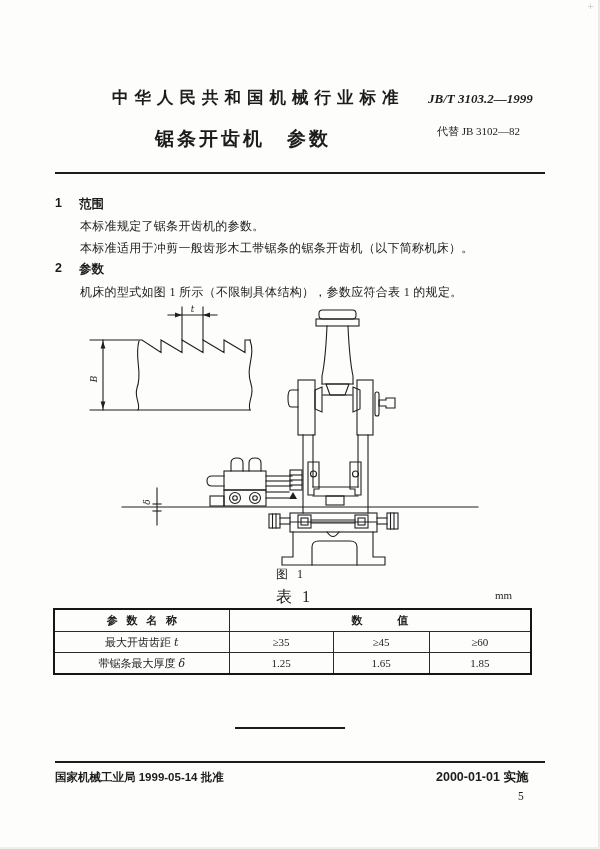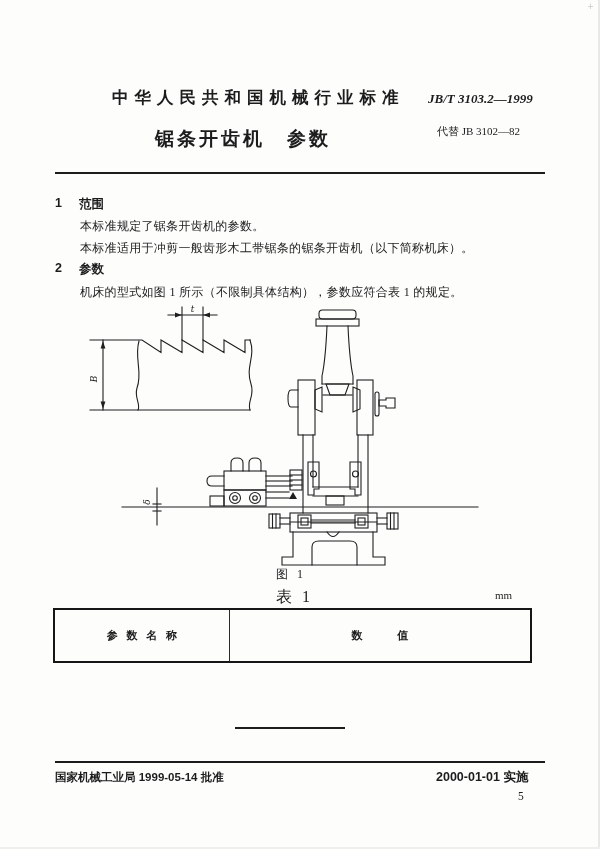--- a/index.html
+++ b/index.html
@@ -39,21 +39,21 @@
 
   
   .figure-box{left:60px;top:300px;width:480px;height:270px;}
   .fig-caption{left:276px;top:566px;font-size:12px;letter-spacing:3px;white-space:nowrap;}
   .tbl-caption{left:276px;top:587px;font-size:16px;letter-spacing:3px;white-space:nowrap;}
   .unit-label{left:495px;top:589px;font-size:11px;}
 
   
   .param-table{left:53px;top:608px;position:absolute;border-collapse:collapse;
     table-layout:fixed;width:477px;font-size:11px;}
-  .param-table td{border:1px solid #2a2a2a;text-align:center;padding:15px;height:20px;
+  .param-table td{border:1px solid #2a2a2a;text-align:center;padding:0;height:20px;
     overflow:hidden;white-space:nowrap;}
   .param-table{border:2px solid #161616;}
   .param-table .hdr{font-weight:600;height:21px;}
   .spread-narrow{letter-spacing:3px;margin-right:-3px;}
   .spread-wide{letter-spacing:16px;margin-right:-16px;}
   .sym{font-style:italic;font-family:"DejaVu Serif",serif;margin-left:3px;}
 
   
   .approval{left:55px;top:770px;font-family:"Liberation Sans","DejaVu Sans",sans-serif;
     font-weight:700;font-size:11.5px;white-space:nowrap;}
@@ -222,20 +222,32 @@
       <col style="width:175px">
       <col style="width:104px">
       <col style="width:96px">
       <col style="width:102px">
     </colgroup>
   <tbody>
       <tr>
     <td class="hdr"><span class="spread-narrow">参 数 名 称</span></td>
     <td class="hdr" colspan="3"><span class="spread-wide">数 值</span></td>
   </tr>
+  <tr>
+    <td><span>最大开齿齿距</span><span class="sym">t</span></td>
+    <td>≥35</td>
+    <td>≥45</td>
+    <td>≥60</td>
+  </tr>
+  <tr>
+    <td><span>带锯条最大厚度</span><span class="sym">δ</span></td>
+    <td>1.25</td>
+    <td>1.65</td>
+    <td>1.85</td>
+  </tr>
 </tbody>
   </table>
 
 <div class="abs rule rule-end"></div>
 
 <div class="abs rule rule-footer"></div>
 <div class="abs approval">国家机械工业局 1999-05-14 批准</div>
 <div class="abs implement">2000-01-01 实施</div>
 <div class="abs page-num">5</div>
 

